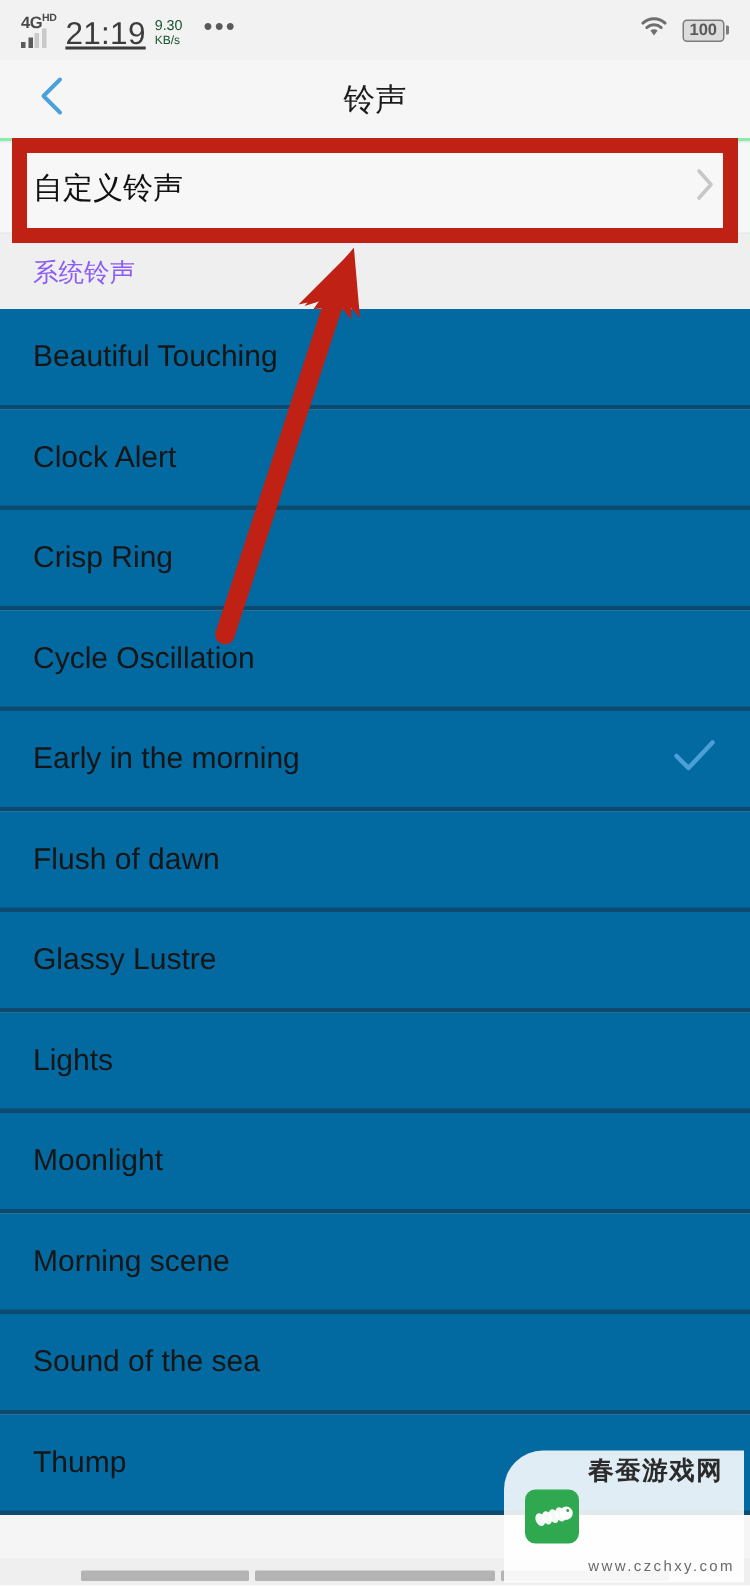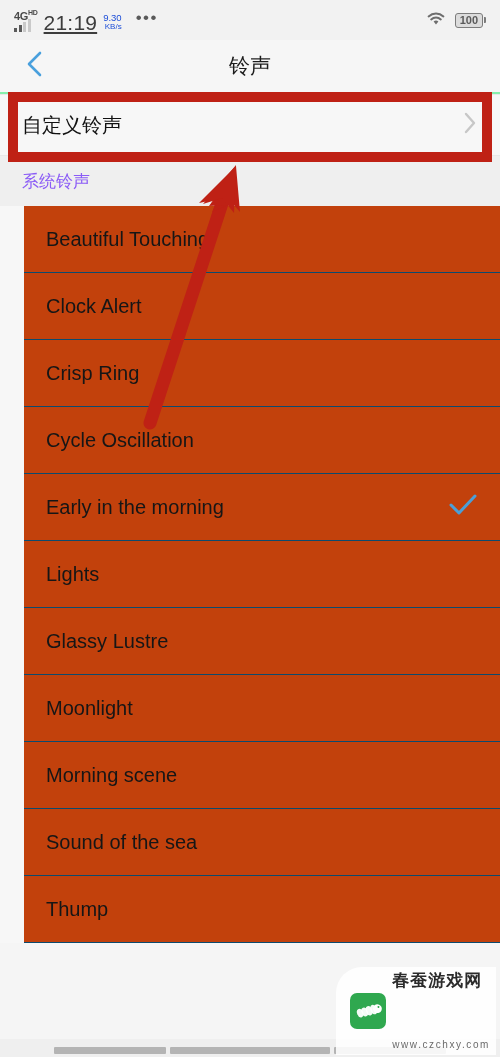--- a/index.html
+++ b/index.html
@@ -70,23 +70,23 @@
     font-size: 21px;
     color: #3c3c3c;
     letter-spacing: 0.2px;
     line-height: 21px;
     margin-bottom: -1px;
     text-decoration: underline;
   }
   .sb-speed {
     display: flex;
     flex-direction: column;
-    align-items: flex-end;
+    align-items: flex-start;
     line-height: 1;
-    color: #1d4ed8;
+    color: #14532d;
     margin-bottom: 1px;
   }
   .sb-speed .num { font-size: 9.5px; }
   .sb-speed .unit { font-size: 8px; margin-top: 1px; }
   .sb-dots {
     font-size: 17px;
     color: #5a5a5a;
     letter-spacing: 1.5px;
     margin-left: 8px;
     margin-bottom: 4px;
@@ -198,23 +198,22 @@
   
   .list {
     background: #f7f7f7;
   }
   .list-row {
     height: 67px;
     display: flex;
     align-items: center;
     padding: 0 22px;
     box-sizing: border-box;
-    border-bottom: 1px solid #0c4a6e;
-    background: #c2410c;
-    margin-left: 24px;
+    border-bottom: 3px solid #0c4a6e;
+    background: #0369a1;
   }
   .row-label {
     font-size: 20px;
     color: #161616;
   }
   .check {
     margin-left: auto;
   }
 
   
@@ -368,24 +367,27 @@
       <div class="list-row">
         <span class="row-label">Cycle Oscillation</span>
       </div>
       <div class="list-row">
         <span class="row-label">Early in the morning</span>
         <span class="check"><svg width="30" height="24" viewBox="0 0 30 24">
             <polyline points="3,12 11,20 27,3" stroke="#4a9fd8" stroke-width="3" fill="none" stroke-linecap="round" stroke-linejoin="round"></polyline>
           </svg></span>
       </div>
       <div class="list-row">
+        <span class="row-label">Flush of dawn</span>
+      </div>
+      <div class="list-row">
+        <span class="row-label">Glassy Lustre</span>
+      </div>
+      <div class="list-row">
         <span class="row-label">Lights</span>
-      </div>
-      <div class="list-row">
-        <span class="row-label">Glassy Lustre</span>
       </div>
       <div class="list-row">
         <span class="row-label">Moonlight</span>
       </div>
       <div class="list-row">
         <span class="row-label">Morning scene</span>
       </div>
       <div class="list-row">
         <span class="row-label">Sound of the sea</span>
       </div>

